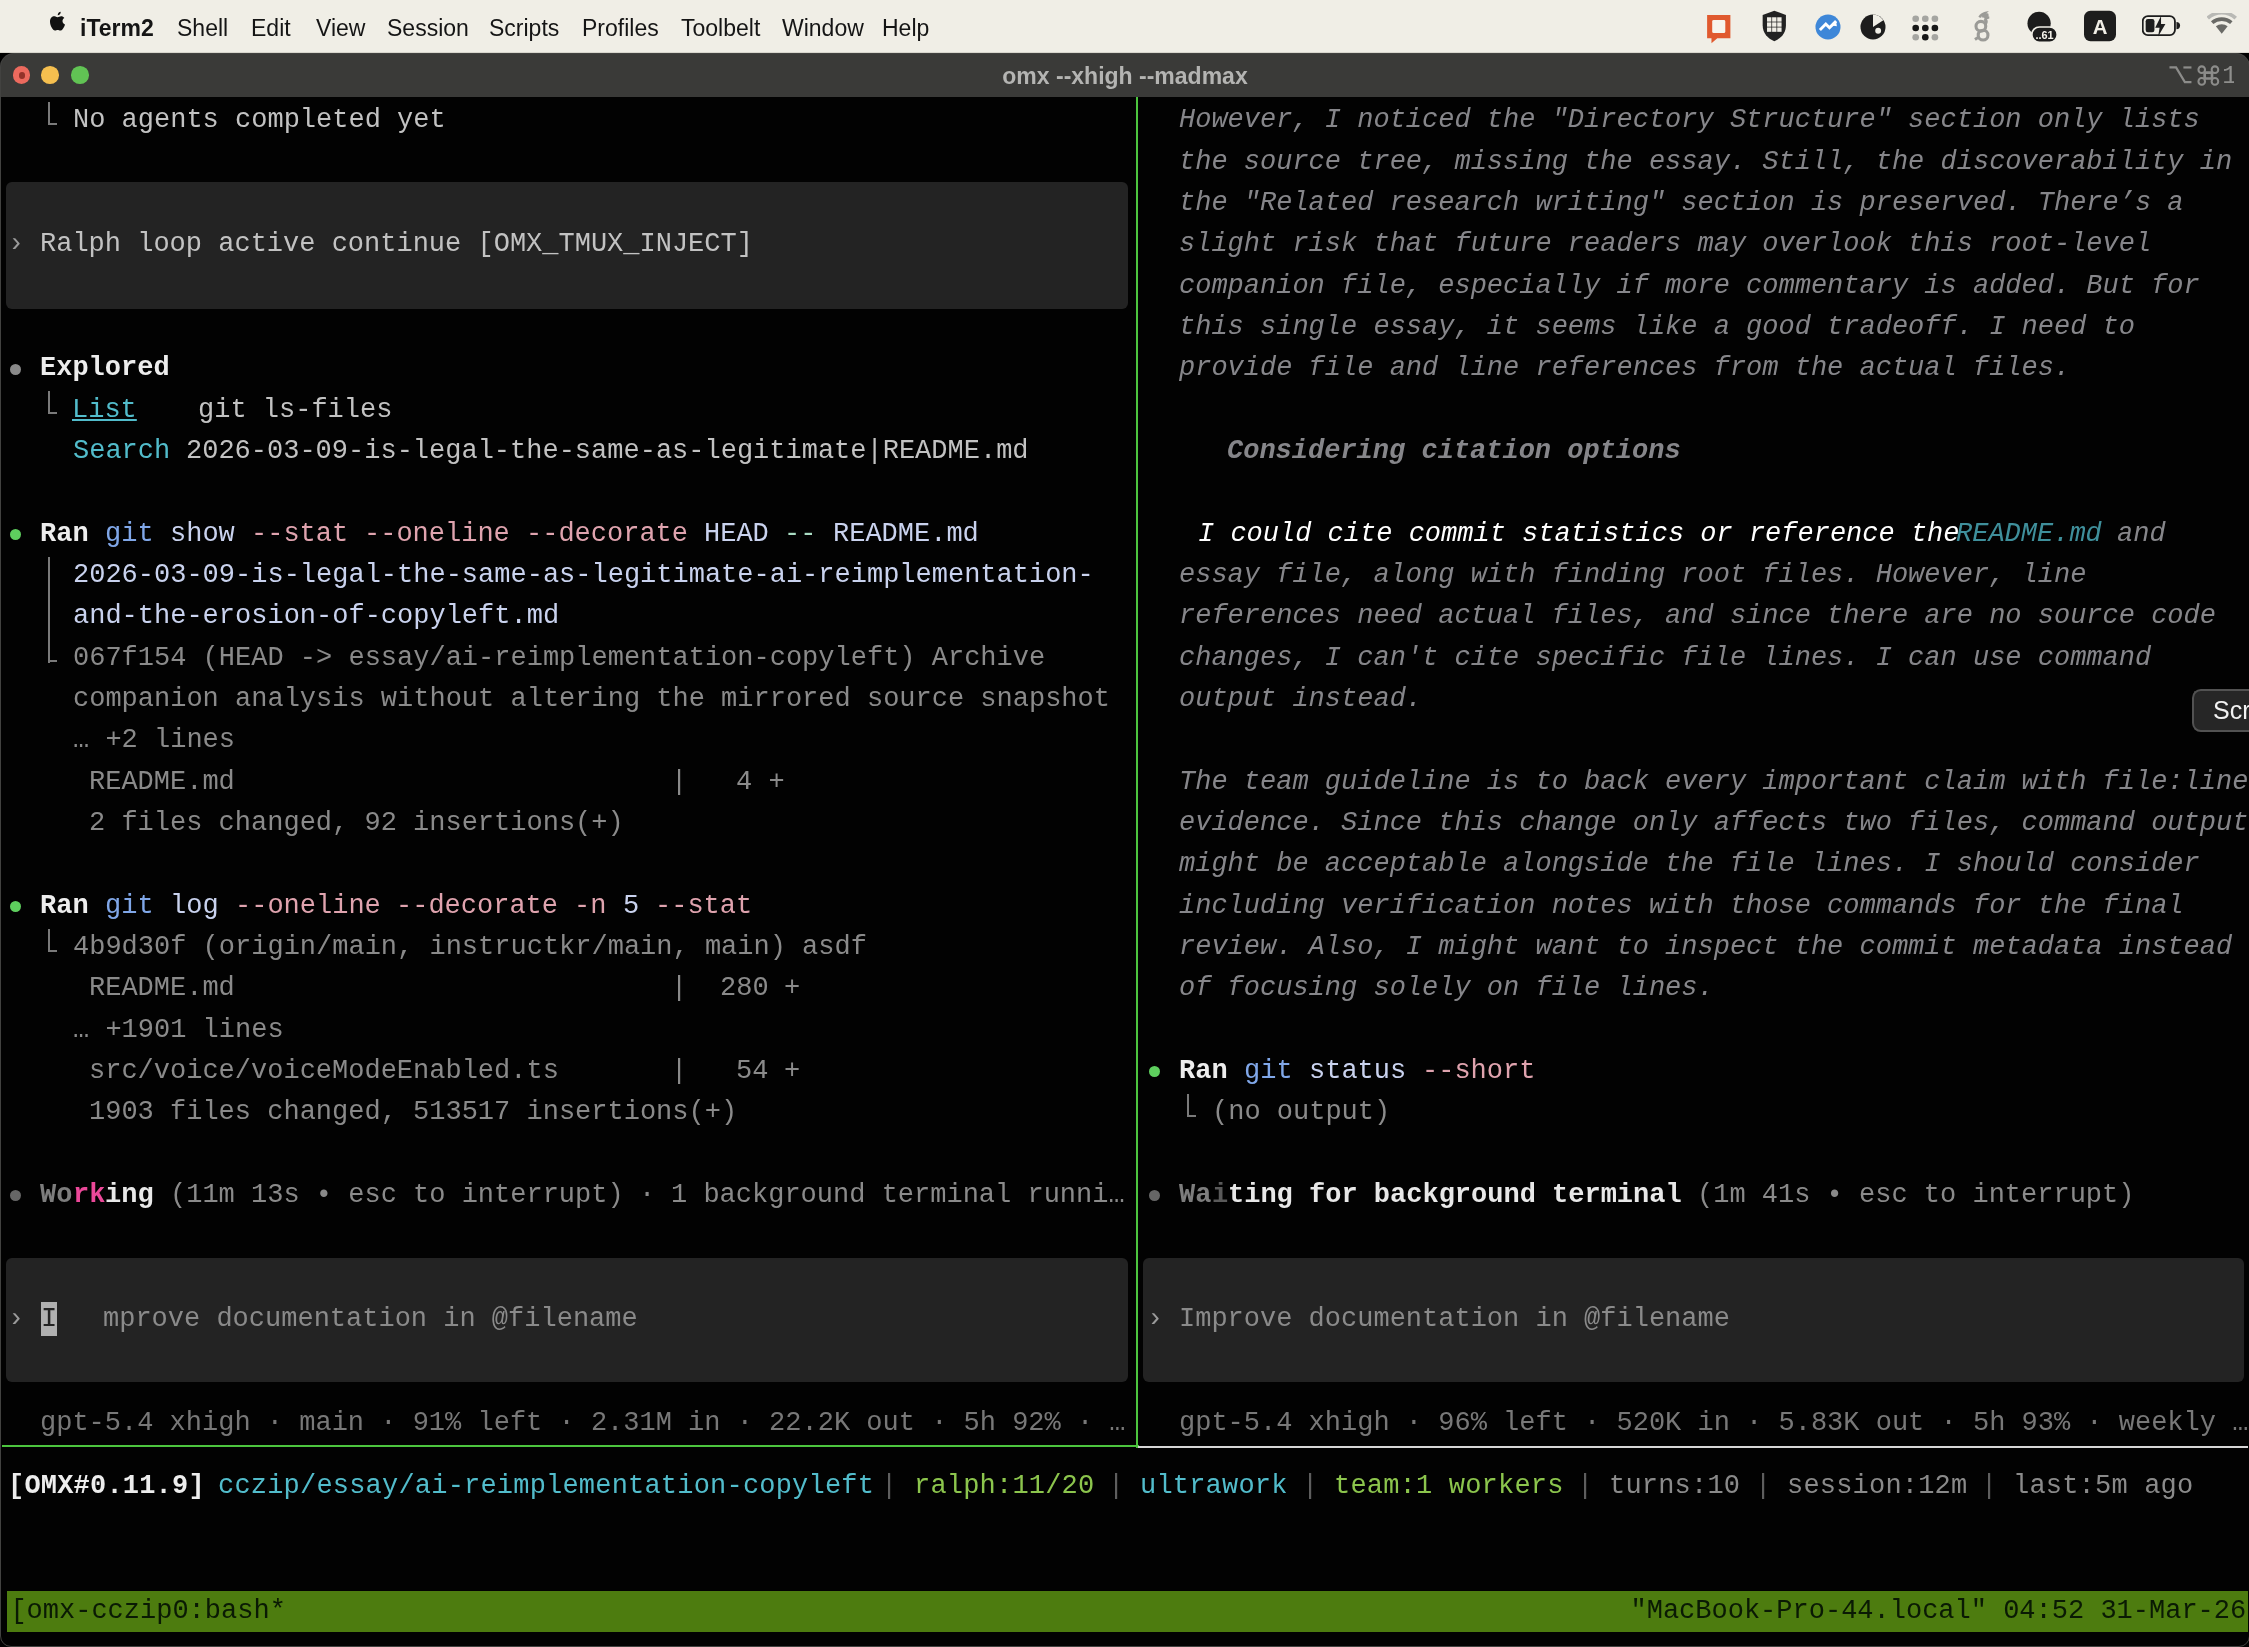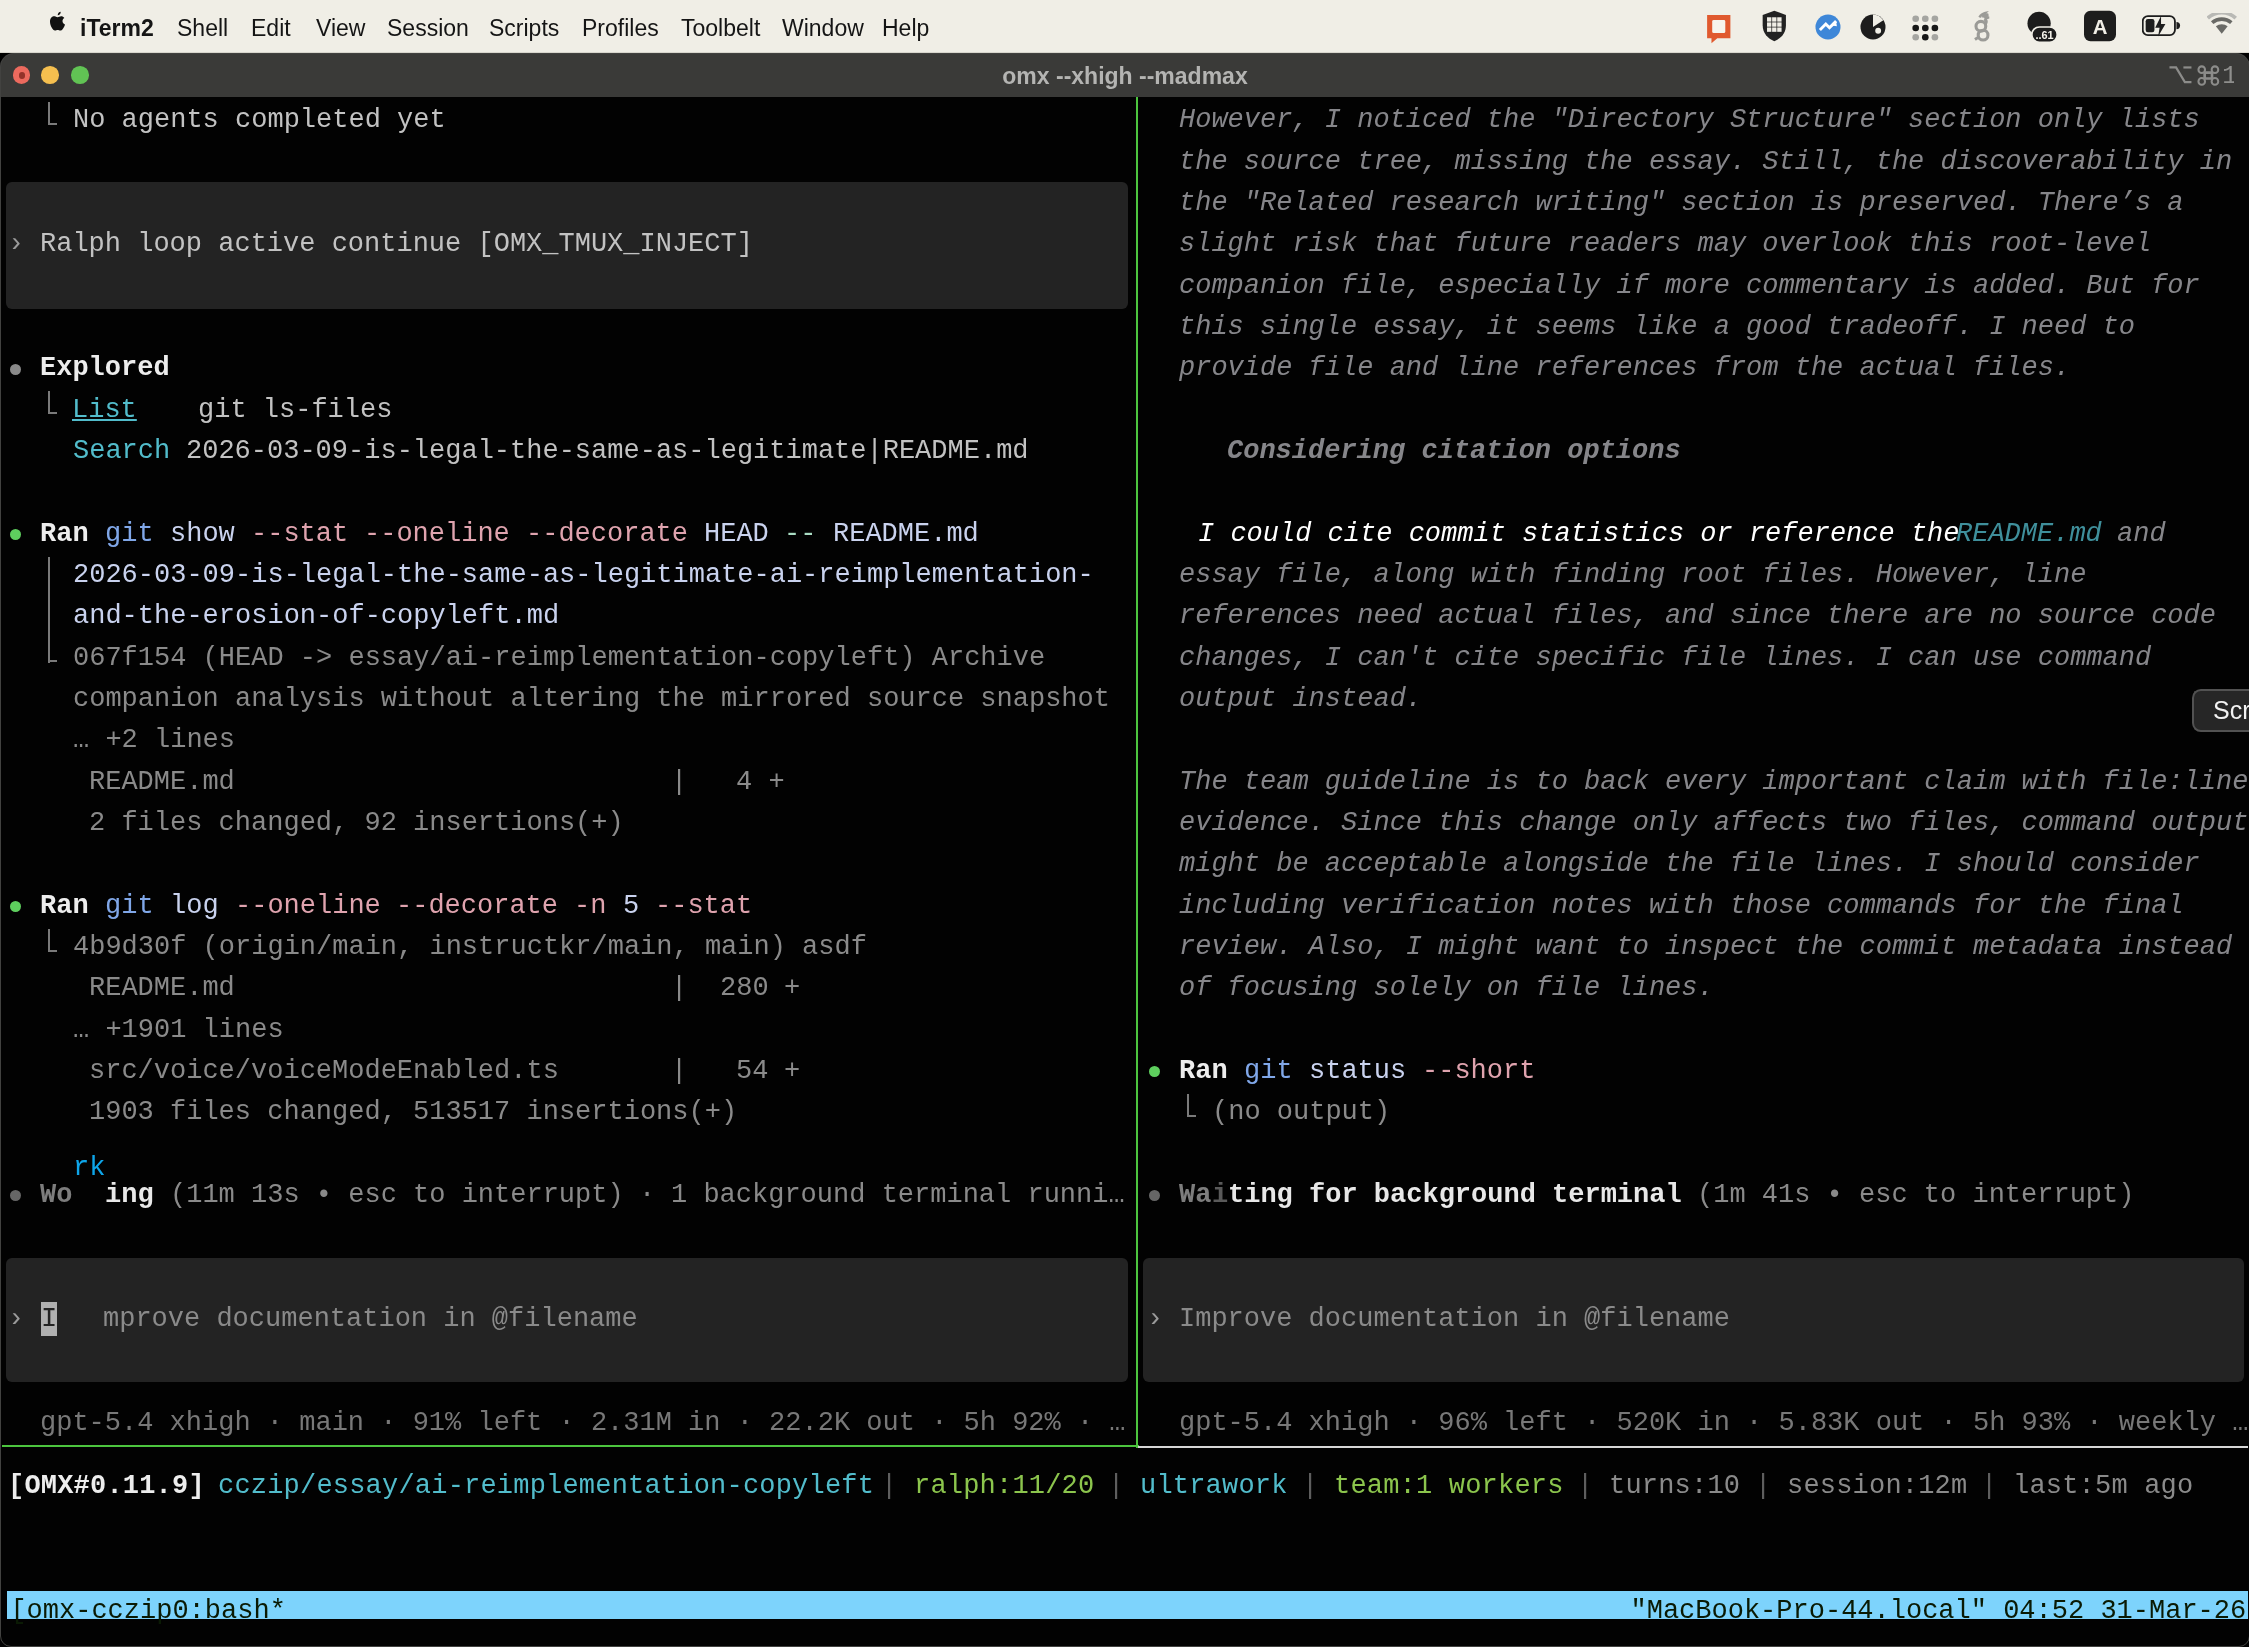--- a/index.html
+++ b/index.html
@@ -187,21 +187,21 @@
 <span class="cell" style="top:968px;left:720px;color:#8a8a8a;text-align:right;">280 </span>
 <span class="cell" style="top:968px;left:784px;color:#8a8a8a;">+</span>
 <span class="cell" style="top:1010px;left:73px;color:#8a8a8a;">… +1901 lines</span>
 <span class="cell" style="top:1051px;left:89px;color:#8a8a8a;">src/voice/voiceModeEnabled.ts</span>
 <span class="cell" style="top:1051px;left:671px;color:#8a8a8a;">|</span>
 <span class="cell" style="top:1051px;left:736px;color:#8a8a8a;">54</span>
 <span class="cell" style="top:1051px;left:784px;color:#8a8a8a;">+</span>
 <span class="cell" style="top:1092px;left:89px;color:#8a8a8a;">1903 files changed, 513517 insertions(+)</span>
 <div style="position:absolute;left:10px;top:1190px;width:11px;height:11px;border-radius:50%;background:#666666;"></div>
 <span class="cell" style="top:1175px;left:40px;color:#7d7d7d;font-weight:bold;">Wo</span>
-<span class="cell" style="top:1148px;left:73px;color:#0ea5e9;font-weight:normal;">rk</span>
+<span class="cell" style="top:1175px;left:73px;color:#ec4899;font-weight:bold;">rk</span>
 <span class="cell" style="top:1175px;left:105px;color:#e8e8e8;font-weight:bold;">ing</span>
 <span class="cell" style="top:1175px;left:170px;color:#8a8a8a;">(11m 13s • esc to interrupt)</span>
 <span class="cell" style="top:1175px;left:639px;color:#8a8a8a;">·</span>
 <span class="cell" style="top:1175px;left:671px;color:#8a8a8a;">1 background terminal runni…</span>
 <span class="cell" style="top:1299px;left:8px;color:#9a9a9a;">›</span>
 <span class="cell" style="top:1299px;left:57px;color:#8a8a8a;padding-left:46px;">mprove documentation in @filename</span>
 <span class="cell" style="top:1403px;left:40px;color:#787878;">gpt-5.4 xhigh · main · 91% left · 2.31M in · 22.2K out · 5h 92% · …</span>
 <span class="cell" style="top:100px;left:1179px;color:#86868a;font-style:italic;">However, I noticed the "Directory Structure" section only lists</span>
 <span class="cell" style="top:142px;left:1179px;color:#86868a;font-style:italic;">the source tree, missing the essay. Still, the discoverability in</span>
 <span class="cell" style="top:183px;left:1179px;color:#86868a;font-style:italic;">the "Related research writing" section is preserved. There’s a</span>
@@ -254,20 +254,20 @@
 <span class="cell" style="left:1334px;top:1466px;color:#8cc54d;letter-spacing:0.2px;">team:1 workers</span>
 <span class="cell" style="left:1577px;top:1466px;color:#5e5e5e;letter-spacing:0.2px;">|</span>
 <span class="cell" style="left:1609px;top:1466px;color:#8a8a8a;letter-spacing:0.2px;">turns:10</span>
 <span class="cell" style="left:1755px;top:1466px;color:#5e5e5e;letter-spacing:0.2px;">|</span>
 <span class="cell" style="left:1787px;top:1466px;color:#8a8a8a;letter-spacing:0.2px;">session:12m</span>
 <span class="cell" style="left:1981px;top:1466px;color:#5e5e5e;letter-spacing:0.2px;">|</span>
 <span class="cell" style="left:2013px;top:1466px;color:#8a8a8a;letter-spacing:0.2px;">last:5m ago</span>
 
 <div class="sansbtn">Scre</div>
 
-<div style="position:absolute;left:7.4px;top:1591px;width:2241px;height:28px;background:#7dd3fc;">
+<div style="position:absolute;left:7.4px;top:1591px;width:2241px;height:41px;background:#4d7c0f;">
   <span style="position:absolute;left:3px;top:0;height:41px;line-height:41px;font-size:27px;color:#0a1a04;">[omx-cczip0:bash*</span>
   <span style="position:absolute;right:2.2px;top:0;height:41px;line-height:41px;font-size:27px;color:#0a1a04;">"MacBook-Pro-44.local" 04:52 31-Mar-26</span>
 </div>
 
 <div style="position:absolute;left:0px;top:53px;width:2250px;height:1594px;border:1.5px solid #424240;
      border-radius:14px 14px 11px 11px;pointer-events:none;"></div>
 
 
 </body></html>

